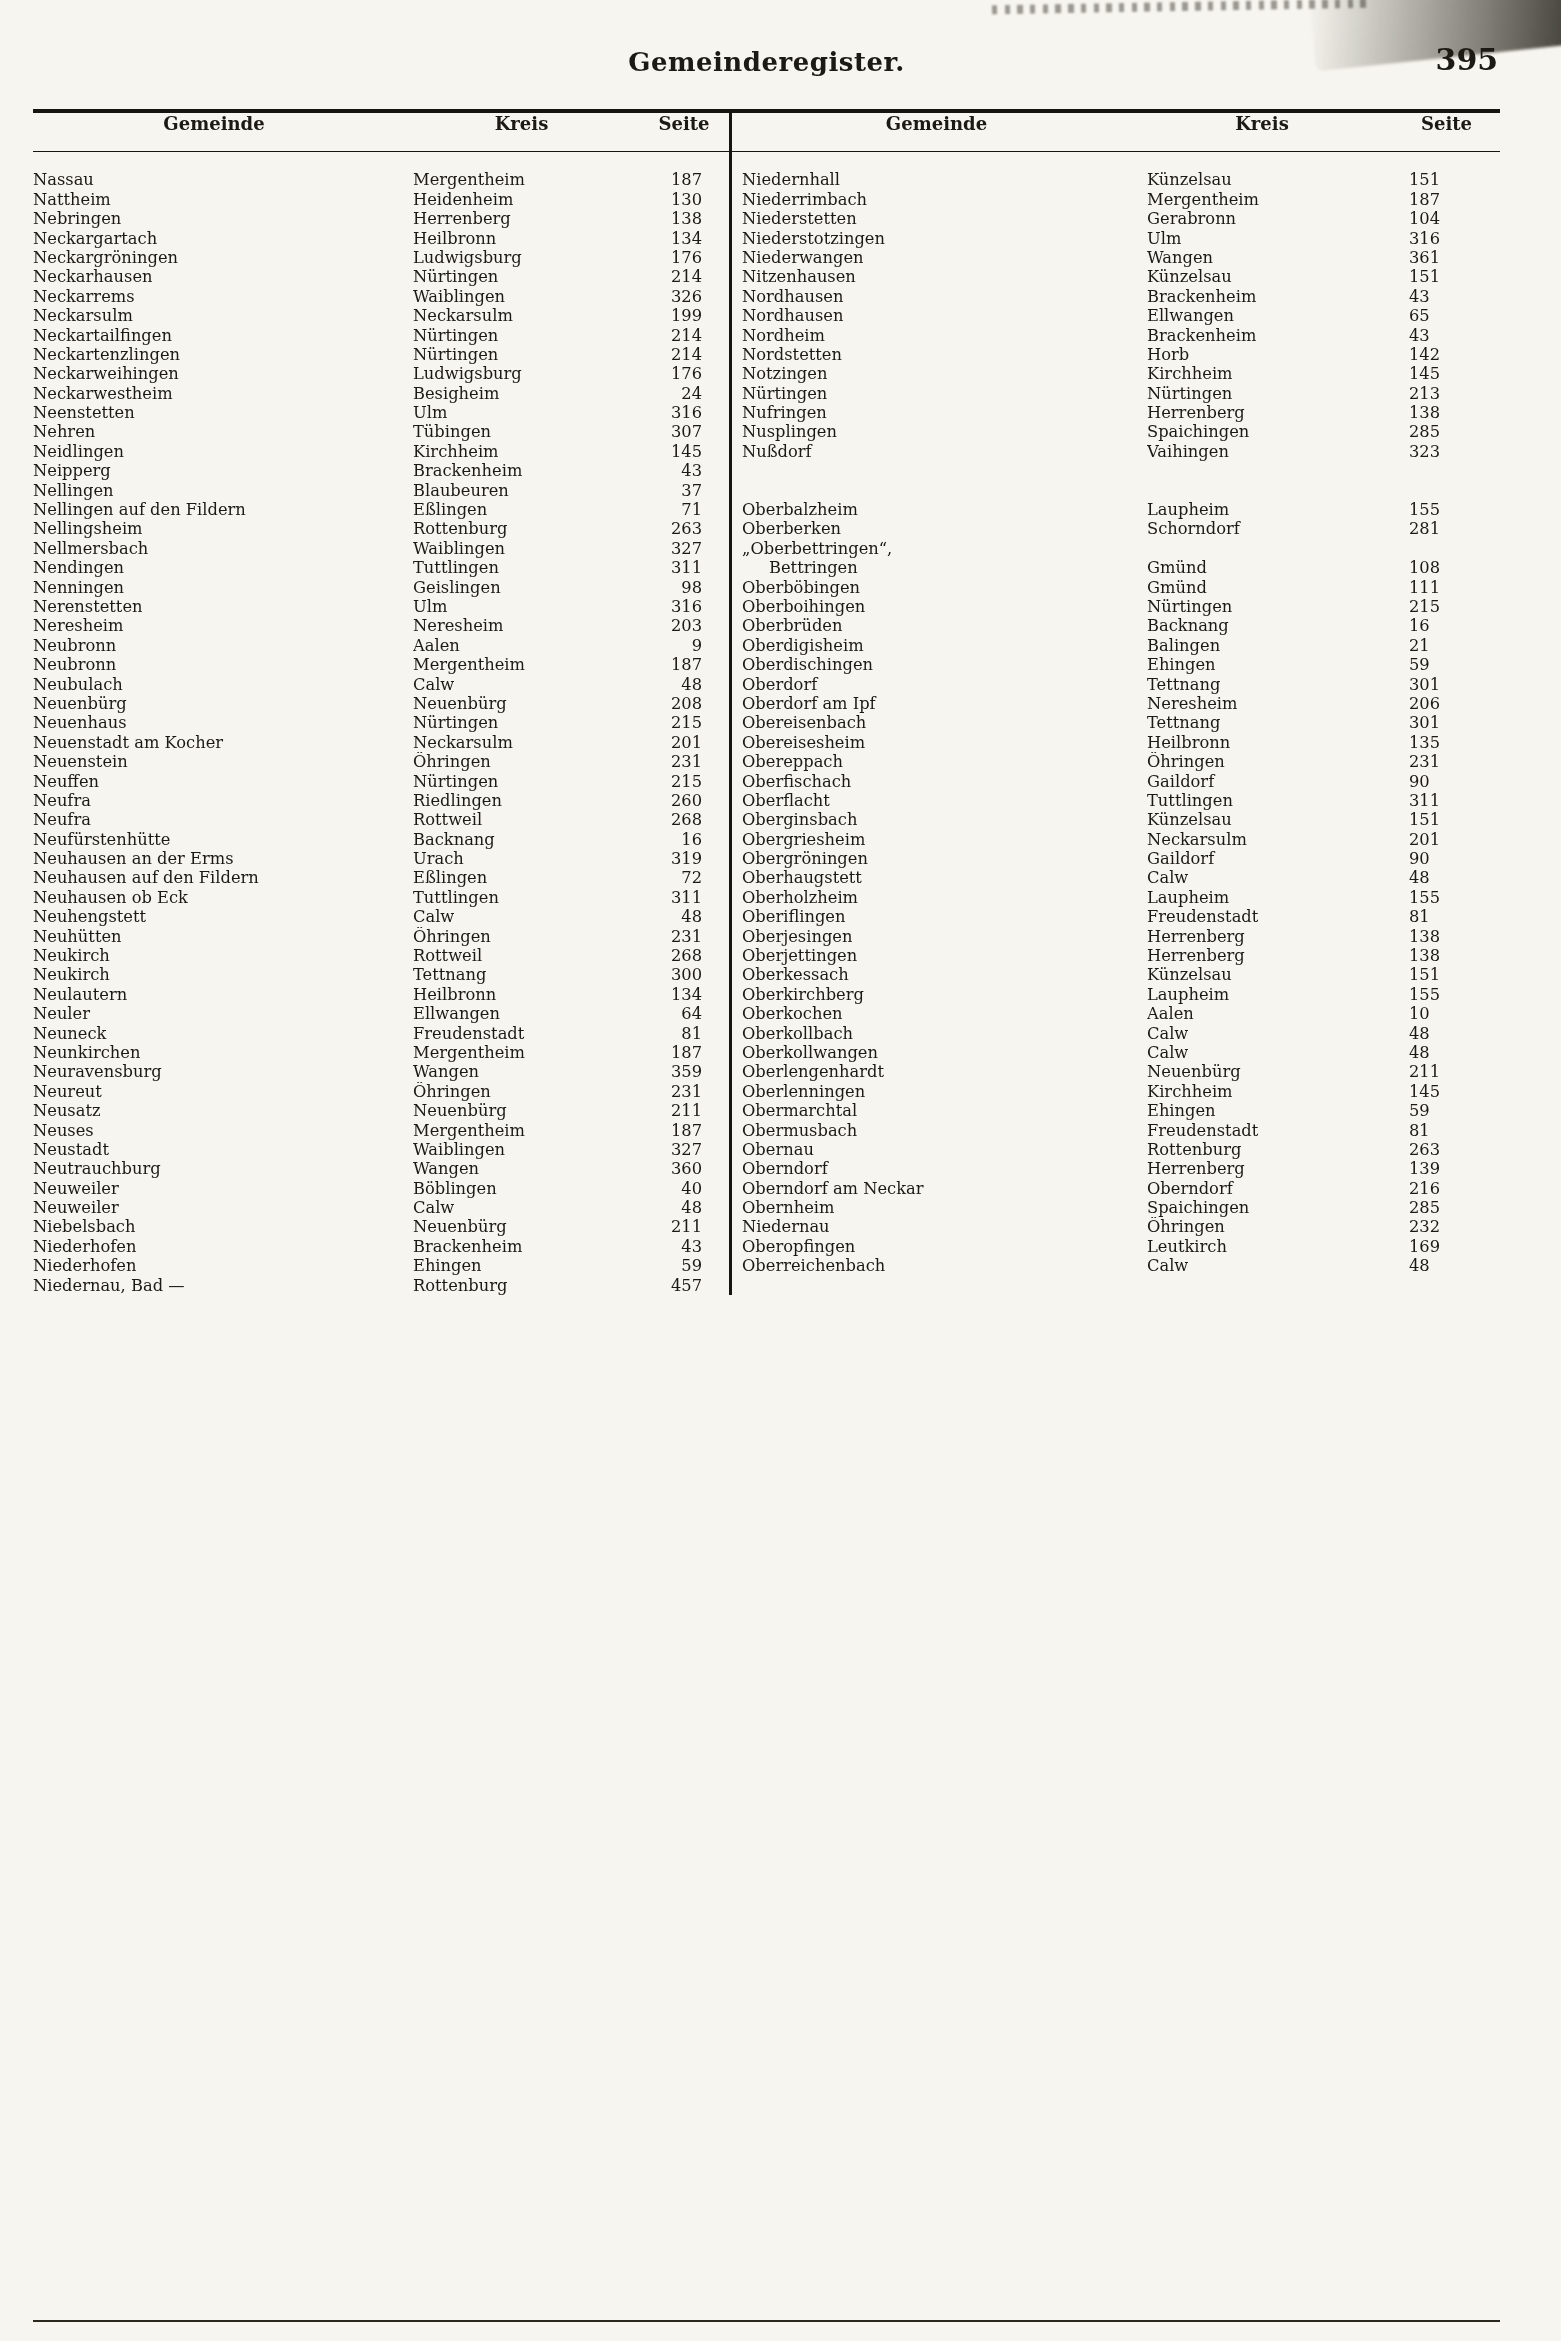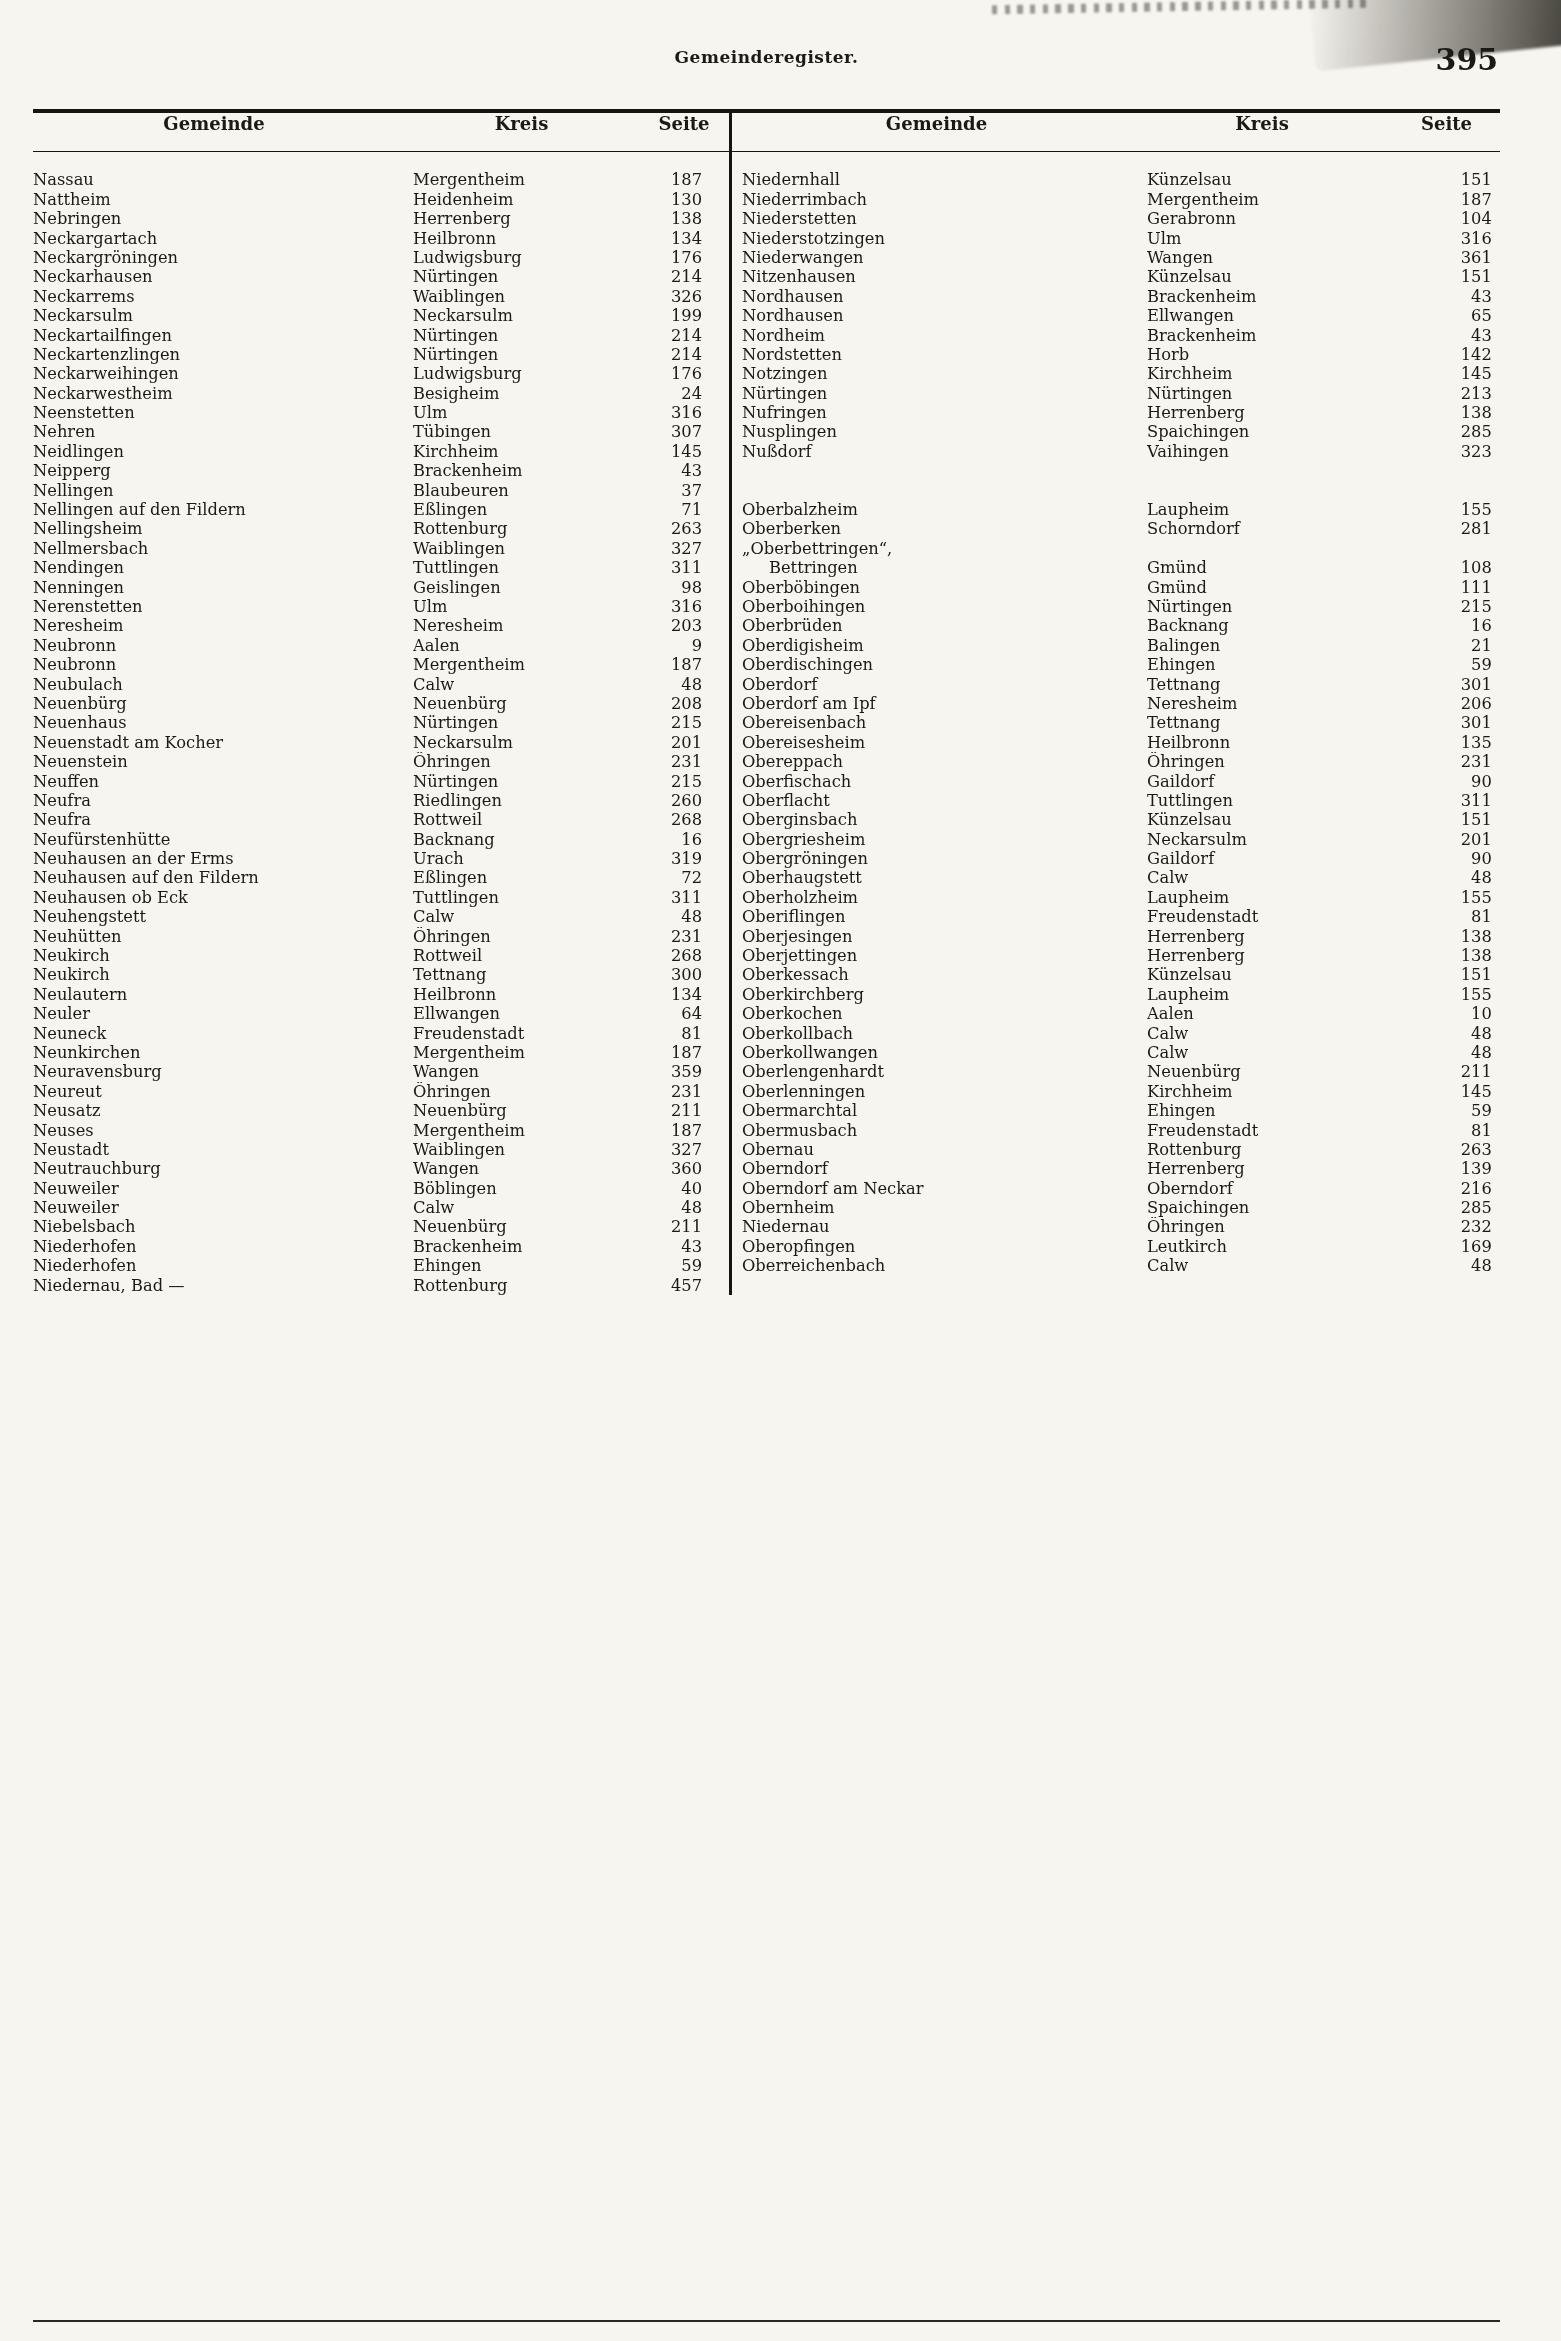--- a/index.html
+++ b/index.html
@@ -35,21 +35,21 @@
   .running-head {
     position: absolute;
     left: 33px; top: 47px;
     width: 1467px;
     height: 42px;
   }
   .head-title {
     position: absolute;
     left: 0; right: 0;
     text-align: center;
-    font-size: 17px;
+    font-size: 26px;
     font-weight: bold;
     letter-spacing: 0.5px;
   }
   .page-number {
     position: absolute;
     right: 1.8px; top: -5.4px;
     font-size: 30px;
     font-weight: bold;
   }
   .register-table {
@@ -67,21 +67,21 @@
   .tbody { display: flex; padding-top: 18px; }
   .col-left  { width: 687px; }
   .col-spacer { width: 22px; }
   .col-right { width: 758px; }
   .row { display: flex; height: 19.4px; line-height: 19.4px; font-size: 16.3px; white-space: nowrap; }
   .col-left  .c-g { width: 380px; overflow: hidden; }
   .col-left  .c-k { width: 244px; overflow: hidden; }
   .col-left  .c-s { width: 63px;  text-align: right; padding-right: 18px; }
   .col-right .c-g { width: 405px; overflow: hidden; }
   .col-right .c-k { width: 262px; overflow: hidden; }
-  .col-right .c-s { width: 90px; text-align: right; padding-right: 7.2px; }
+  .col-right .c-s { width: 90px; padding-right: 7.2px; }
   .row.indent .c-g { padding-left: 27px; }
   .column-divider {
     position: absolute;
     left: 696px; top: 0;
     width: 2.7px; height: 1186px;
     background: #171510;
   }
   .bottom-rule {
     position: absolute;
     left: 33px; top: 2320px;

